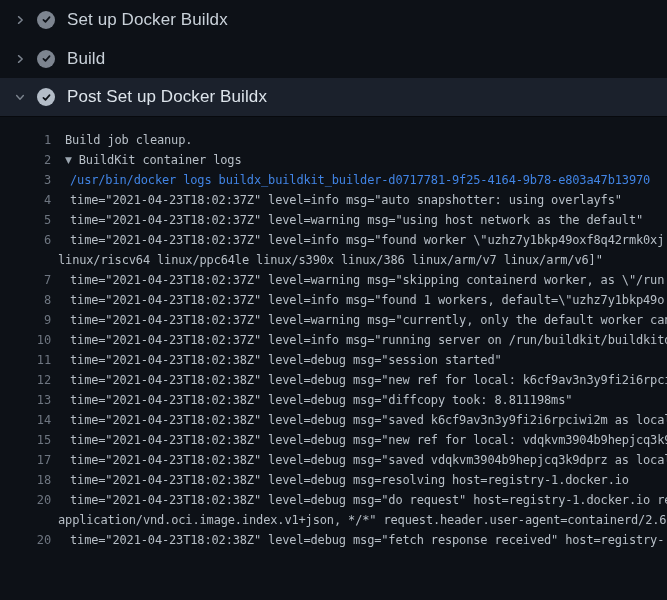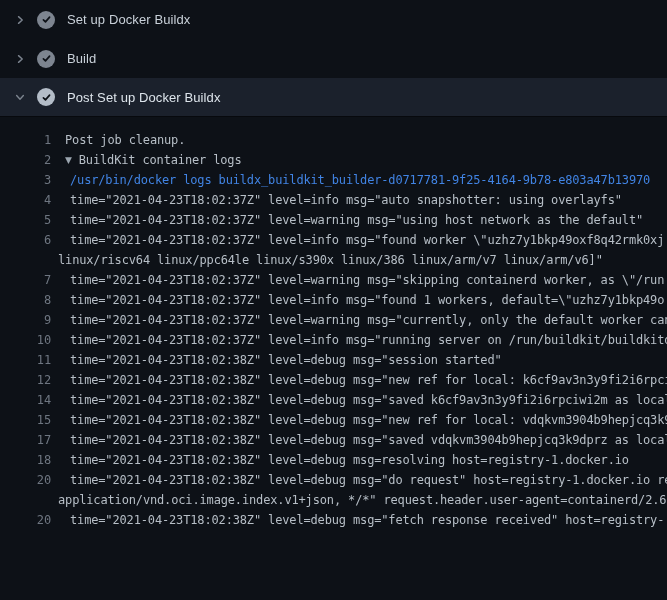--- a/index.html
+++ b/index.html
@@ -41,21 +41,21 @@
     color: var(--icon-gray); margin: 0 10px 0 3px;
   }
   .check-circle {
     width: 18px; height: 18px; flex: 0 0 18px; border-radius: 50%;
     background: var(--icon-gray);
     display: flex; align-items: center; justify-content: center;
     margin-right: 12px;
   }
   .step-header.expanded .check-circle { background: var(--icon-gray-active); }
   .step-title {
-    font-size: 13px; color: var(--step-title-color);
+    font-size: 17px; color: var(--step-title-color);
     letter-spacing: 0.1px;
   }
   .step-header.expanded .step-title { color: var(--step-title-active-color); }
 
   
   .log {
     padding-top: 13px;
     font-family: "DejaVu Sans Mono", "Liberation Mono", monospace;
     font-size: 12px; line-height: 20px; letter-spacing: -0.15px;
     color: var(--log-text-color);
@@ -126,21 +126,21 @@
           <path d="M3.5 8.5l3 3 6-7" stroke="var(--check-stroke)" stroke-width="2.4" fill="none" stroke-linecap="round" stroke-linejoin="round"></path>
         </svg>
     </span>
     <span class="step-title">Post Set up Docker Buildx</span>
   </div>
 
   <div class="log">
       <div class="row kind-plain">
     <span class="ln">1</span>
     
-    <span class="lt">Post job cleanup.</span>
+    <span class="lt">Build job cleanup.</span>
   </div>
       <div class="row kind-group">
     <span class="ln">2</span>
     <span class="tri">▼</span>
     <span class="lt">BuildKit container logs</span>
   </div>
       <div class="row kind-command">
     <span class="ln">3</span>
     
     <span class="lt">/usr/bin/docker logs buildx_buildkit_builder-d0717781-9f25-4164-9b78-e803a47b13970</span>
@@ -189,20 +189,25 @@
     <span class="ln">11</span>
     
     <span class="lt">time="2021-04-23T18:02:38Z" level=debug msg="session started"</span>
   </div>
       <div class="row kind-indented">
     <span class="ln">12</span>
     
     <span class="lt">time="2021-04-23T18:02:38Z" level=debug msg="new ref for local: k6cf9av3n3y9fi2i6rpci</span>
   </div>
       <div class="row kind-indented">
+    <span class="ln">13</span>
+    
+    <span class="lt">time="2021-04-23T18:02:38Z" level=debug msg="diffcopy took: 8.811198ms"</span>
+  </div>
+      <div class="row kind-indented">
     <span class="ln">14</span>
     
     <span class="lt">time="2021-04-23T18:02:38Z" level=debug msg="saved k6cf9av3n3y9fi2i6rpciwi2m as local"</span>
   </div>
       <div class="row kind-indented">
     <span class="ln">15</span>
     
     <span class="lt">time="2021-04-23T18:02:38Z" level=debug msg="new ref for local: vdqkvm3904b9hepjcq3k9</span>
   </div>
       <div class="row kind-indented">

